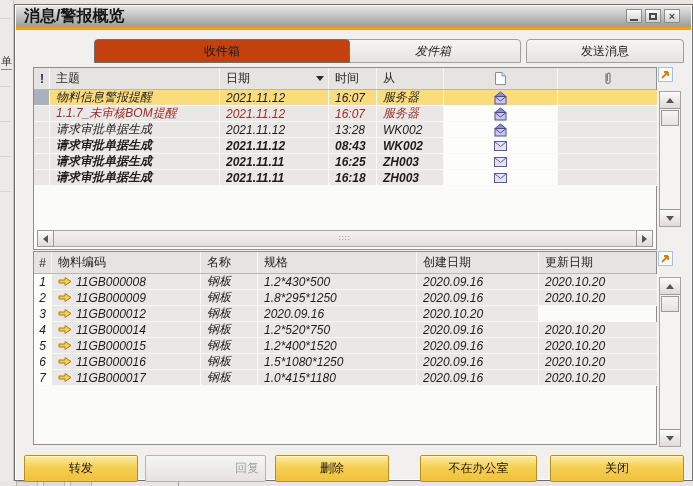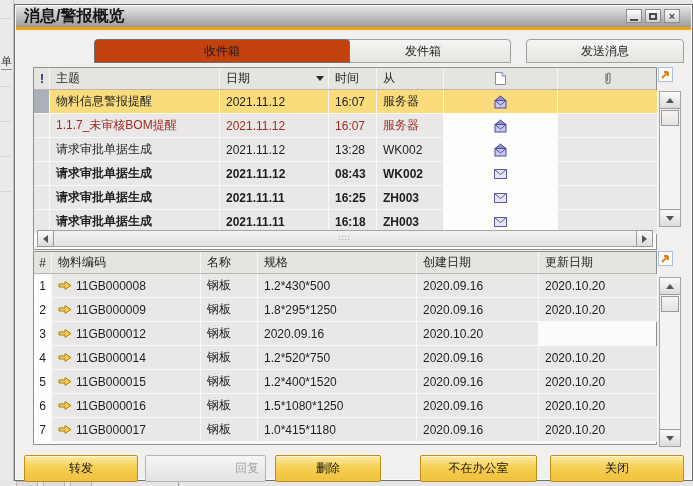--- a/index.html
+++ b/index.html
@@ -29,29 +29,29 @@
   .glyph-close{font-size:11px;font-weight:bold;color:#4a4a4a;line-height:10px;}
   .accent{position:absolute;left:1px;top:22px;right:1px;height:3px;background:#F2A20D;}
 
   
   .tab{position:absolute;top:34px;height:24px;font-size:12px;color:#1c1c1c;
        display:flex;align-items:center;justify-content:center;
        border:1px solid #9f9f9d;border-radius:4px 4px 0 0;
        background:linear-gradient(#f6f5f3,#e5e4e1);}
   .tab.active{background:#c2410c;border-color:#6f6f6f;z-index:2;}
   .tab1{left:79px;width:256px;}
-  .tab2{left:320px;width:176px;}
+  .tab2{left:330px;width:176px;font-style:italic;}
   .tab3{left:511px;width:158px;}
 
   
   .grid-table{position:absolute;left:18px;width:624px;background:#fbfbf9;border:1px solid #8f8f8d;}
   .hdr{display:grid;height:22px;background:#e5e4e1;border-bottom:1px solid #b7b6b4;}
   .hdr .hc{font-size:12px;color:#242424;display:flex;align-items:center;padding-left:6px;
            border-right:1px solid #f7f7f5;overflow:hidden;white-space:nowrap;}
-  .row{display:grid;height:24px;}
+  .row{display:grid;height:16px;font-style:italic;}
   .row .c{font-size:12px;color:#1d1d1d;display:flex;align-items:center;padding-left:6px;
           background:#e9e8e6;border-right:1px solid #f9f9f7;border-bottom:1px solid #f9f9f7;
           overflow:hidden;white-space:nowrap;}
   .t1 .hdr,.t1 .row{grid-template-columns:16px 170px 109px 48px 67px 114px 100px;}
   .t2 .hdr,.t2 .row{grid-template-columns:18px 149px 57px 159px 122px 119px;}
 
   
   .t1{top:62px;height:183px;}
   .t1 .row .c.icon-c{background:#fdfdfc;justify-content:center;padding-left:0;}
   .t1 .row.sel .c{background:#fbdc7d;}
@@ -94,21 +94,21 @@
           display:flex;align-items:center;justify-content:center;padding:0;}
   .exp1{top:62px;} .exp2{top:246px;}
 
   
   .btn{position:absolute;top:450px;height:27px;font-size:12px;color:#141414;
        background:linear-gradient(#fdeca6,#f6cf54 45%,#efc13c);border:1px solid #b98f1e;border-radius:2px;
        box-shadow:inset 0 1px 0 rgba(255,255,255,.6);}
   .btn:disabled,.btn.disabled{background:linear-gradient(#f6f6f5,#e4e3e1);border-color:#b5b5b3;color:#a2a2a0;box-shadow:none;}
   .b-forward{left:9px;width:114px;}
   .b-reply{left:130px;width:121px;text-align:right;}
-  .b-delete{left:260px;width:106px;}
+  .b-delete{left:260px;width:114px;}
   .b-ooo{left:405px;width:117px;}
   .b-close{left:535px;width:134px;}
 </style>
 </head>
 <body>
 
 <div class="screen">
 
   <div class="bg-left">
     <span class="frag-char">单</span>

